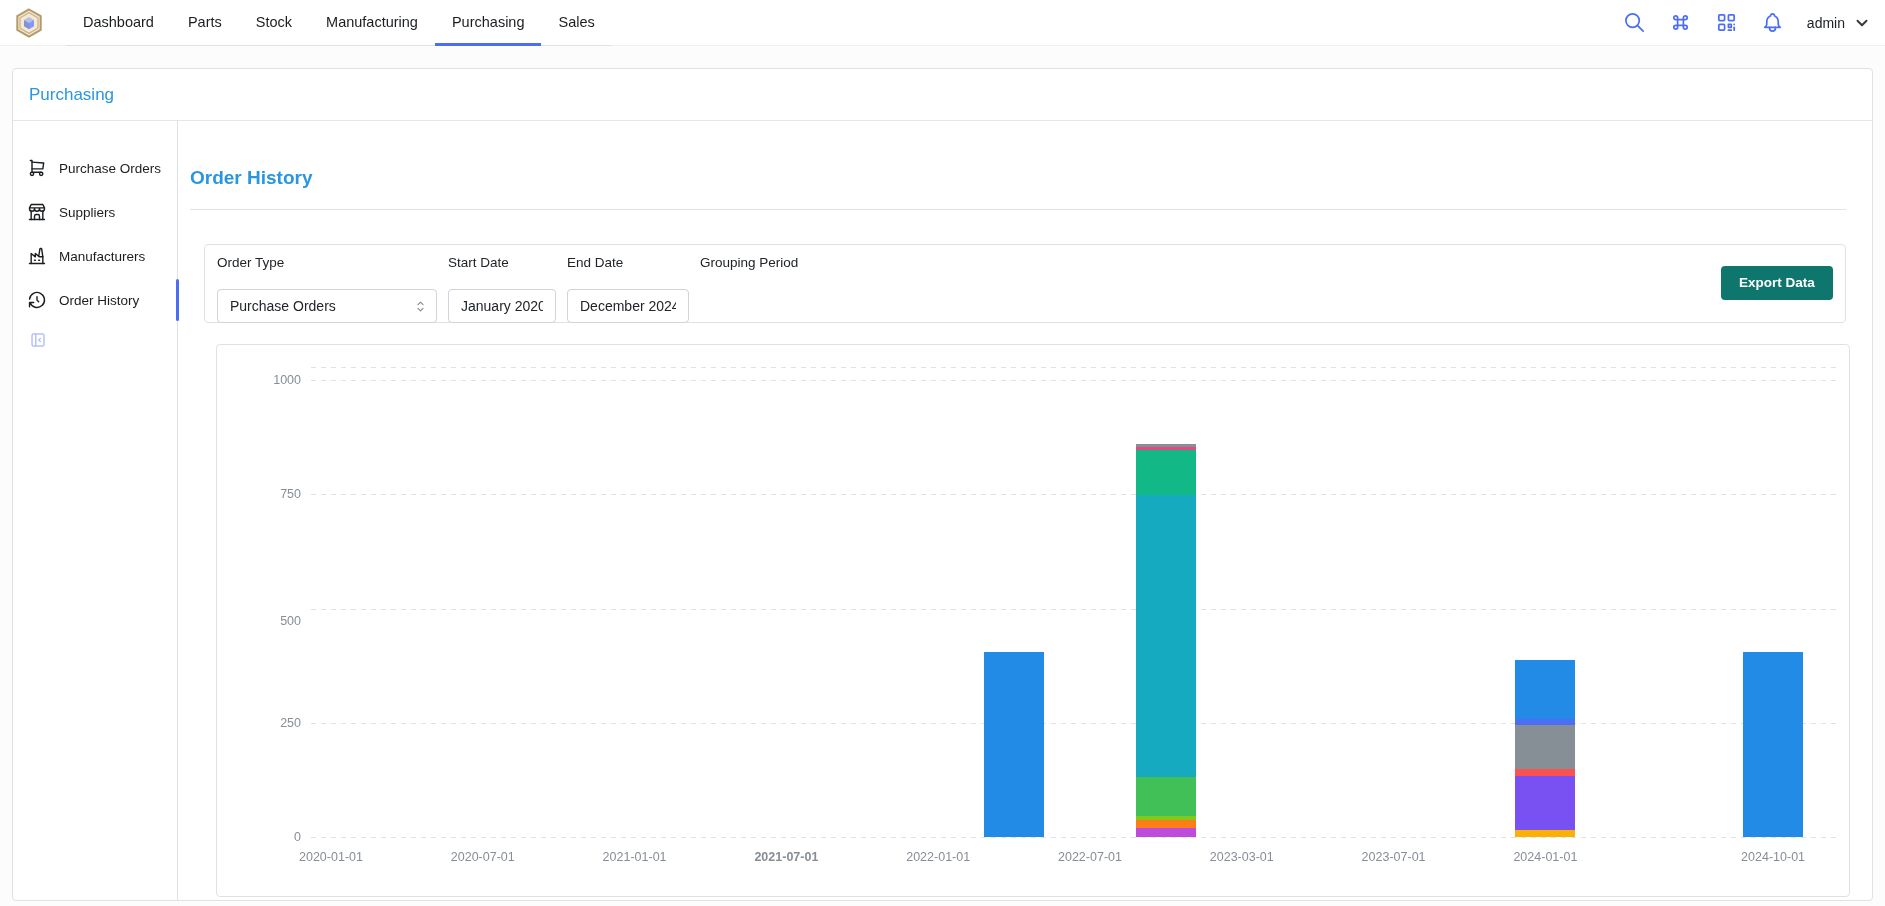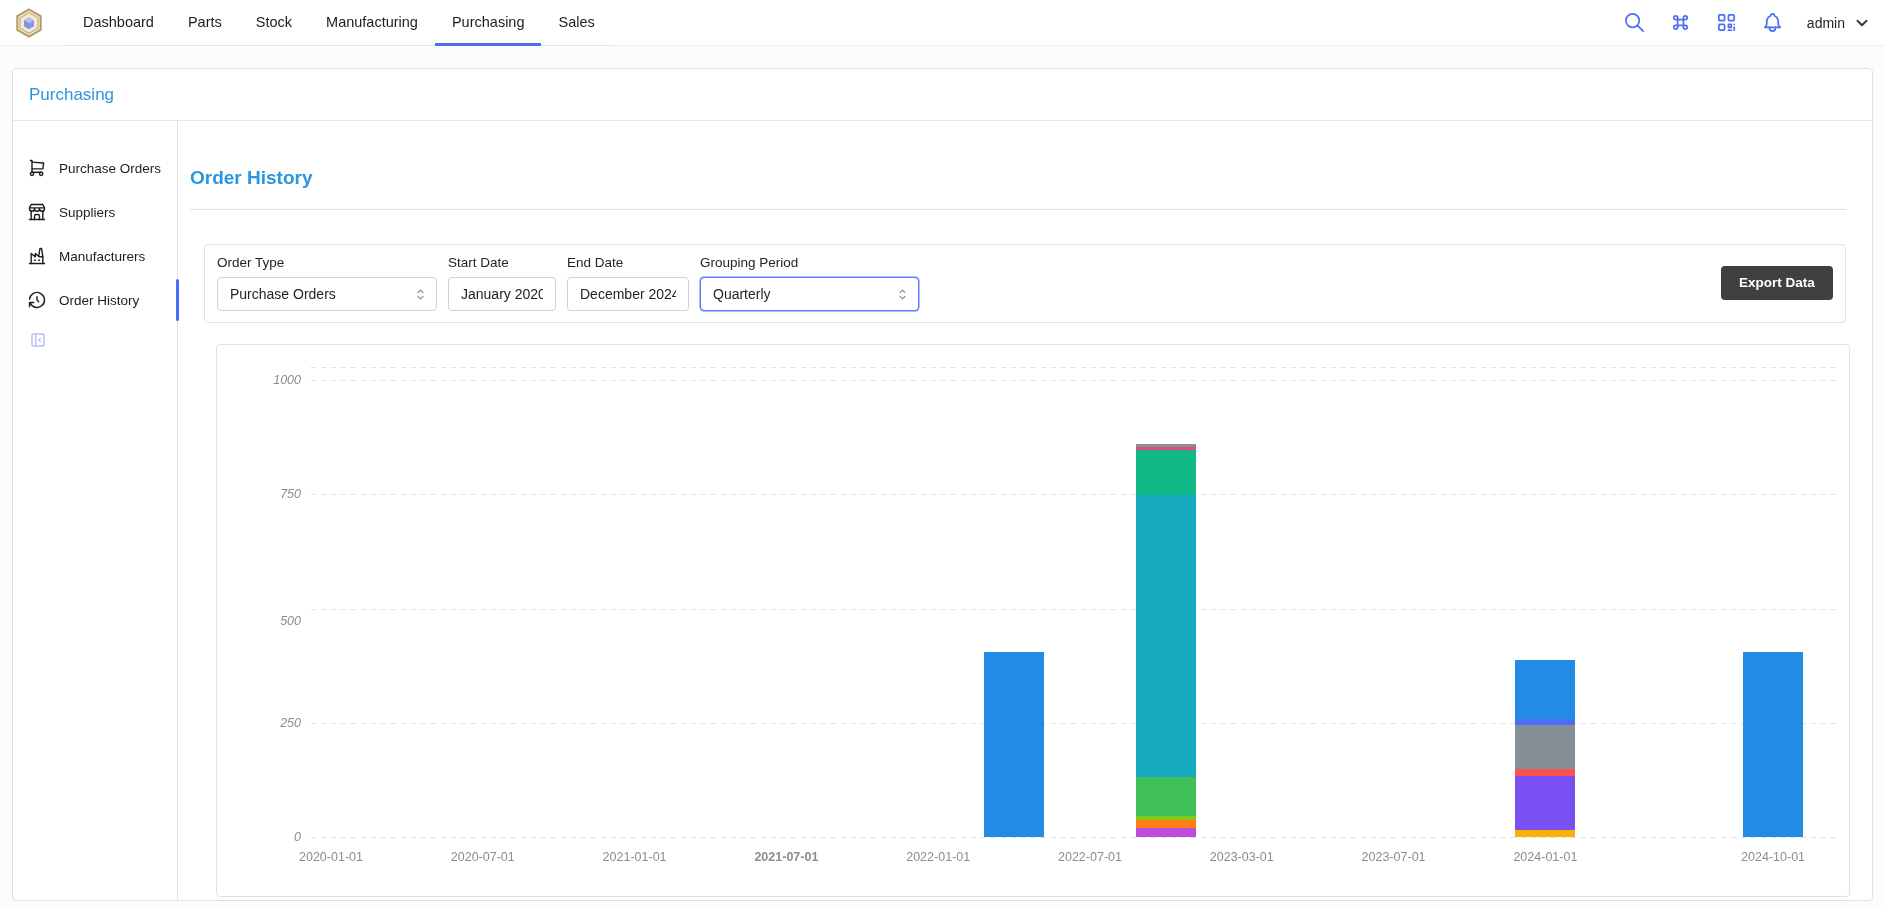--- a/index.html
+++ b/index.html
@@ -67,55 +67,55 @@
   
   .main { flex: 1; min-width: 0; padding-left: 12px; }
   .section-title { margin-top: 46px; font-size: 19px; color: #2a96e0; }
   .title-divider { border: none; border-top: 1px solid #dee2e6; margin: 20px 26px 0 0; }
 
   .filter-card {
     margin: 34px 26px 0 14px; height: 79px;
     border: 1px solid #dee2e6; border-radius: 4px;
     padding: 10px 12px 12px; display: flex; gap: 11px; align-items: flex-start;
   }
-  .field { display: flex; flex-direction: column; }
+  .field { display: flex; flex-direction: column; gap: 12px; }
   .field-label { font-size: 13.5px; color: #212529; margin-bottom: 7px; }
   .control {
     height: 34px; border: 1px solid #ced4da; border-radius: 4px;
     font-size: 14px; color: #212529; background: #fff;
     display: flex; align-items: center; padding: 0 12px; position: relative;
   }
   .control.select { cursor: pointer; }
   .control.focused { border: 1px solid #5c7cfa; box-shadow: 0 0 0 0.5px #5c7cfa; }
   .selector-icon { position: absolute; right: 8px; width: 15px; height: 15px; color: #868e96; }
   input.control { outline: none; }
   .w-ordertype { width: 220px; }
   .w-start { width: 108px; }
   .w-end { width: 122px; }
   .w-grouping { width: 219px; padding-right: 28px; }
   .export-btn {
     margin-left: auto; align-self: center; width: 112px; height: 34px;
-    background: #404040; color: #fff; border: none; border-radius: 4px;
+    background: #0f766e; color: #fff; border: none; border-radius: 4px;
     font-size: 13.5px; font-weight: bold; cursor: pointer;
     font-family: "Liberation Sans", sans-serif;
   }
 
   
   .chart-card {
     margin: 21px 22px 0 26px; height: 553px;
     border: 1px solid #dee2e6; border-radius: 4px;
     position: relative; overflow: hidden;
   }
   .gridline {
     position: absolute; height: 1px; left: 94px; width: 1526px;
     background: repeating-linear-gradient(90deg, #dee2e6 0 5px, transparent 5px 10px);
   }
   .ytick {
     position: absolute; width: 60px; left: 24px; text-align: right;
-    font-size: 12.5px; color: #868e96; transform: translateY(-50%); font-style: italic;
+    font-size: 12.5px; color: #868e96; transform: translateY(-50%);
   }
   .xtick {
     position: absolute; width: 110px; text-align: center;
     font-size: 12.5px; color: #868e96;
   }
   .bar-seg { position: absolute; width: 60px; }
 </style>
 </head>
 <body>
 
@@ -238,27 +238,20 @@
         <div class="field">
           <span class="field-label">Start Date</span>
           <input class="control w-start" readonly="" value="January 2020" style="">
         </div>
         <div class="field">
           <span class="field-label">End Date</span>
           <input class="control w-end" readonly="" value="December 2024" style="">
         </div>
         <div class="field">
           <span class="field-label">Grouping Period</span>
-          <div class="control select focused w-grouping">
-            <span>Quarterly</span>
-            <svg class="selector-icon" viewBox="0 0 24 24" fill="none" stroke="currentColor" stroke-width="2" stroke-linecap="round" stroke-linejoin="round">
-              <path d="M8 9l4 -4l4 4"></path>
-                <path d="M16 15l-4 4l-4 -4"></path>
-            </svg>
-          </div>
         </div>
         <button class="export-btn">Export Data</button>
       </div>
 
       <div class="chart-card" id="chart">
           <div class="gridline" style="top: 22px;"></div>
           <div class="gridline" style="top: 492px;"></div>
           <div class="ytick" style="top: 492px;">0</div>
           <div class="gridline" style="top: 377.75px;"></div>
           <div class="ytick" style="top: 377.75px;">250</div>

